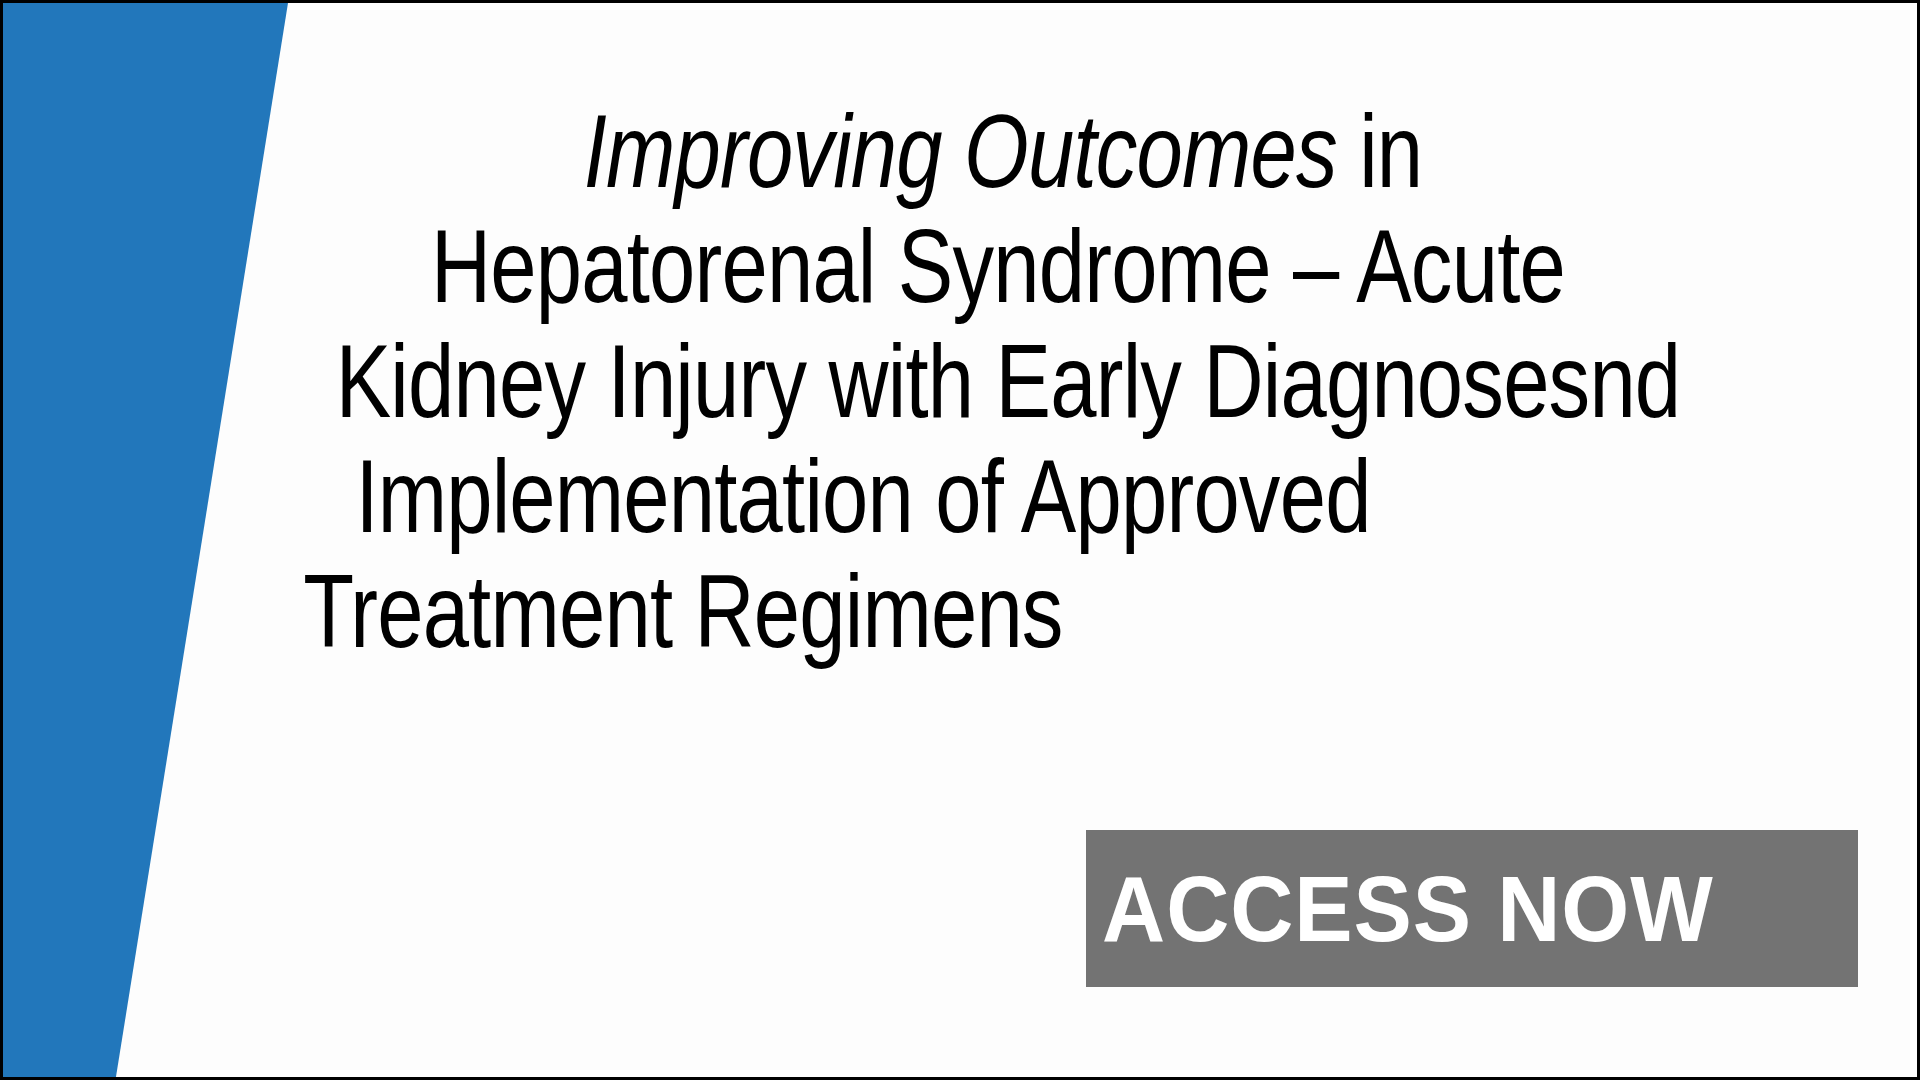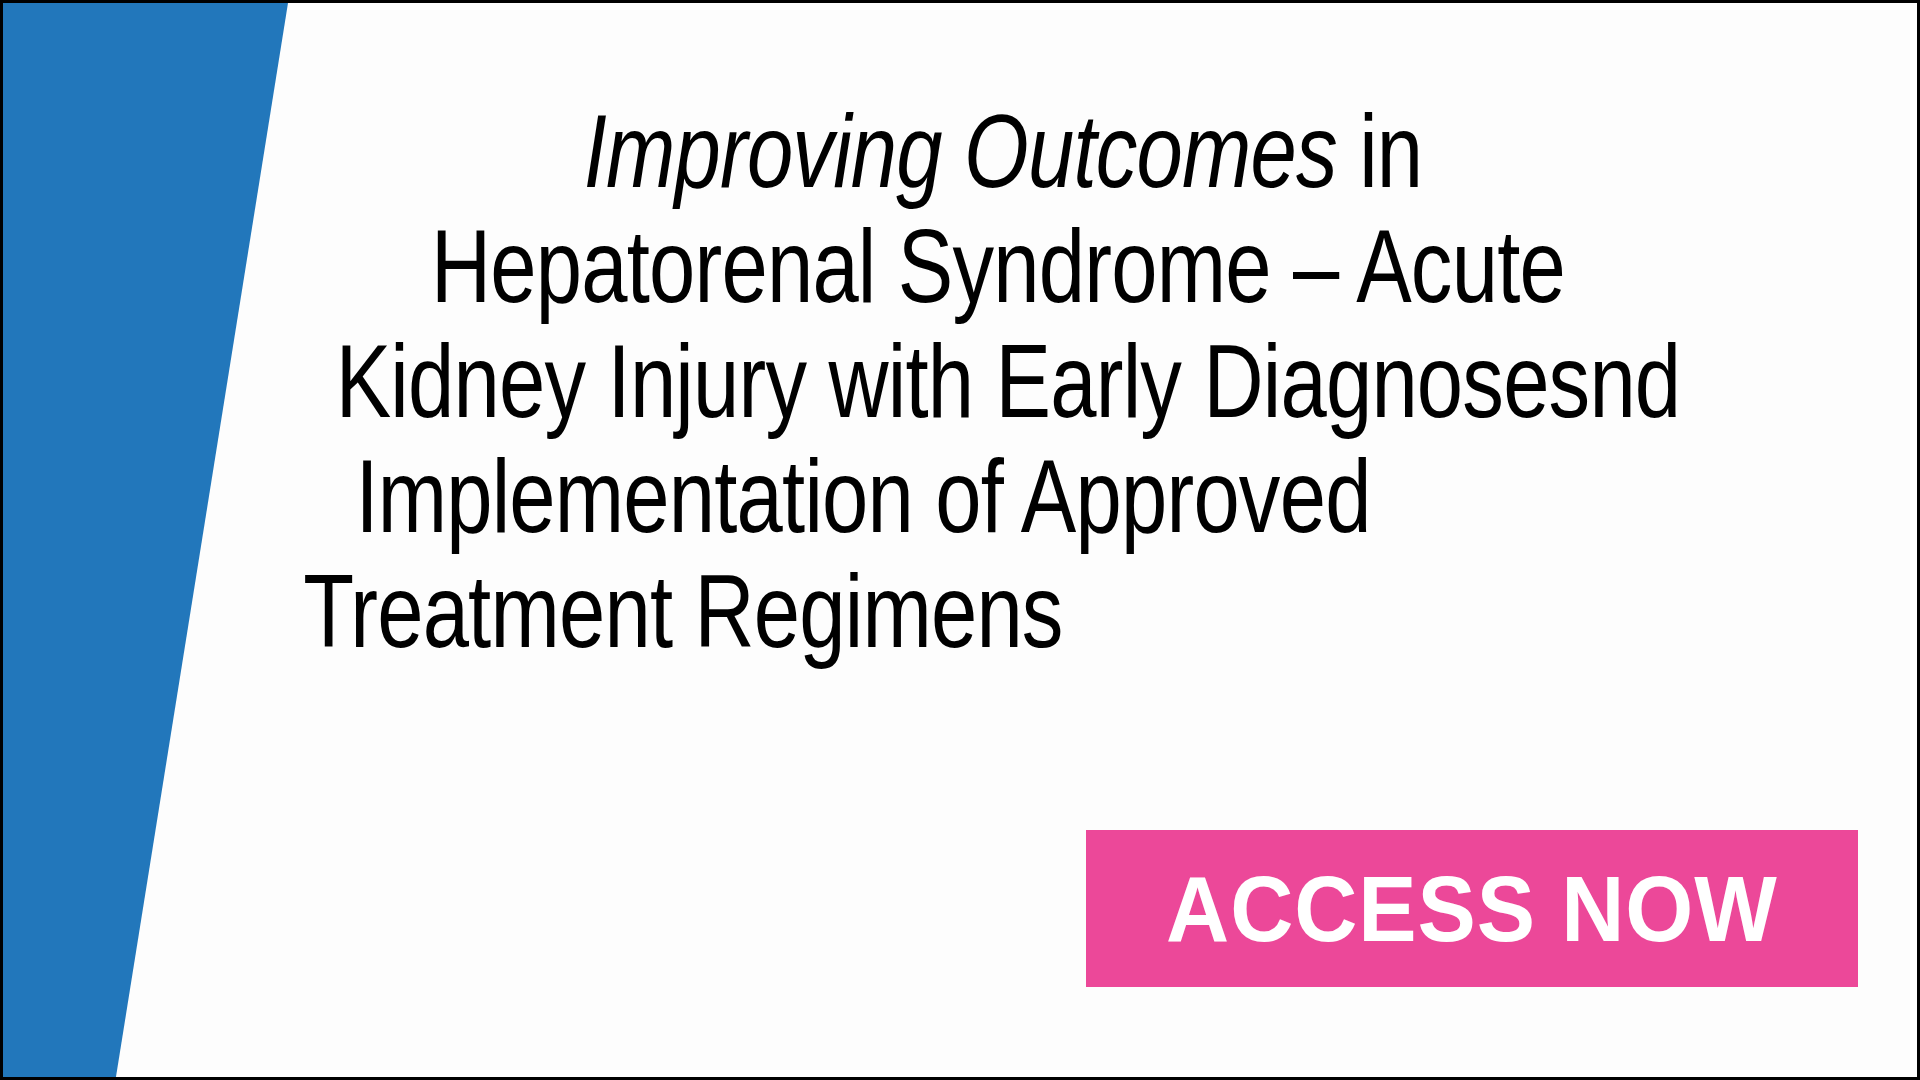--- a/index.html
+++ b/index.html
@@ -106,27 +106,26 @@
     letter-spacing: 0;
   }
 
   
   #access-button {
     position: absolute;
     left: 1083px;
     top: 827px;
     width: 772px;
     height: 157px;
-    background: #ec4899;
+    background: #737373;
     border: 0;
     padding: 0;
     cursor: pointer;
     display: flex;
     align-items: center;
-    justify-content: center;
   }
   #access-button-label {
     font-family: "Liberation Sans Narrow", "Liberation Sans", sans-serif;
     font-size: 92px;
     line-height: 92px;
     font-weight: 700;
     color: #ffffff;
     letter-spacing: 1px;
     white-space: nowrap;
     transform: scaleX(0.95);

